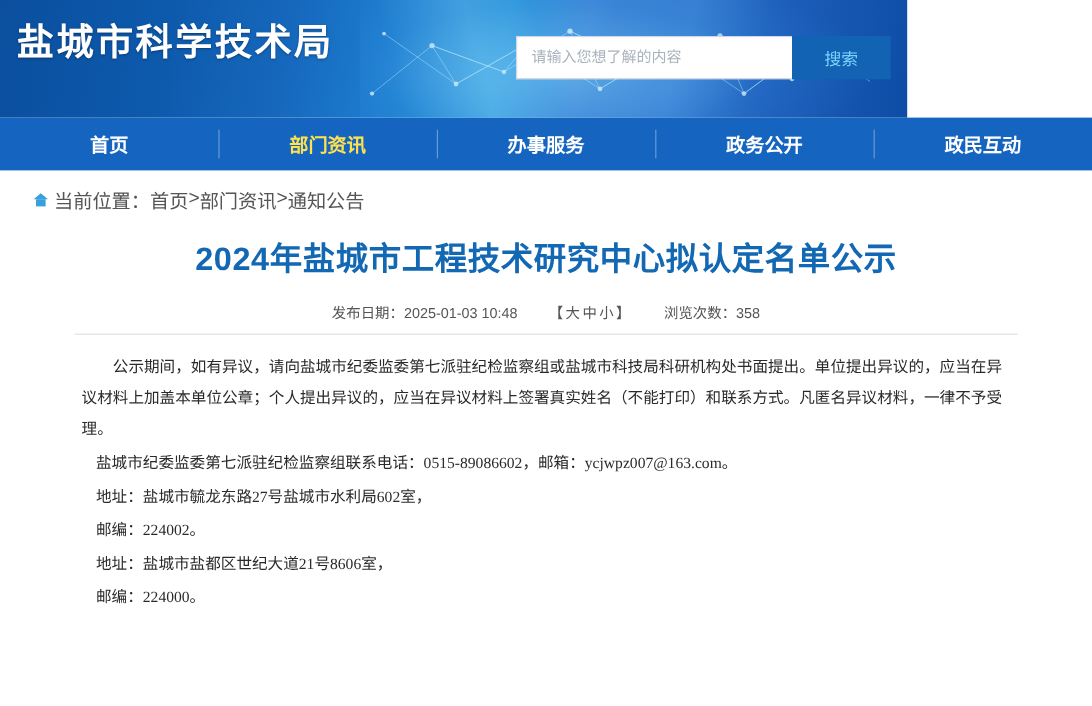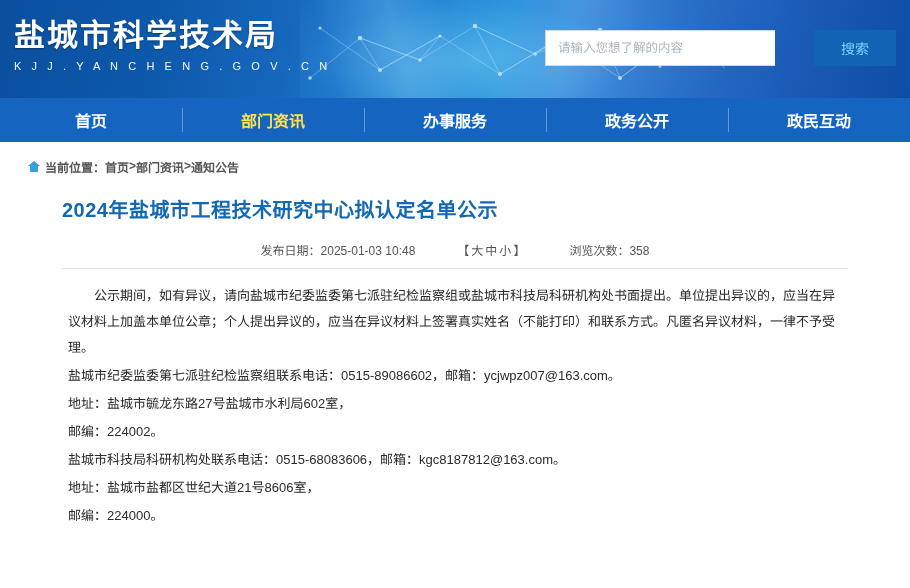--- a/index.html
+++ b/index.html
@@ -7,21 +7,21 @@
     margin: 0; padding: 0;
     width: 910px; height: 588px;
     overflow: hidden;
     background: #ffffff;
     font-family: "Liberation Sans", "DejaVu Sans", sans-serif;
   }
 
   
   .header {
     position: relative;
-    width: 910px;
+    width: 756px;
     height: 98px;
     background: linear-gradient(100deg,
         #0b4f9e 0%,
         #0d59ac 18%,
         #1668bd 32%,
         #1d7fd0 44%,
         #2b97da 55%,
         #3f86d6 64%,
         #2a6fc9 74%,
         #1b5cb8 86%,
@@ -75,21 +75,20 @@
     font-family: "Liberation Sans", "DejaVu Sans", sans-serif;
     white-space: nowrap;
     opacity: .96;
   }
   .search-wrap {
     position: absolute;
     right: 14px; top: 30px;
     display: flex;
     align-items: stretch;
     z-index: 5;
-    gap: 39px;
   }
   .search-input {
     width: 230px;
     height: 36px;
     border: 1px solid #cfd8e3;
     border-right: none;
     background: #ffffff;
     padding: 0 12px;
     font-size: 12.5px;
     color: #333;
@@ -133,24 +132,23 @@
     background: rgba(255,255,255,.35);
   }
   .nav-item.active { color: #ffe14d; }
 
   
   .breadcrumb {
     height: 28px;
     display: flex;
     align-items: center;
     padding: 0 0 0 28px;
-    font-size: 12px;
+    font-size: 16px;
     color: #555;
     margin-top: 10px;
-    font-weight: bold;
   }
   .home-icon {
     display: inline-block;
     width: 12px; height: 11px;
     margin-right: 5px;
     position: relative;
   }
   .home-icon::before {
     content: "";
     position: absolute; left: 0; top: 0;
@@ -166,47 +164,48 @@
     background: #3aa0dc;
   }
   .breadcrumb a { color: #555; text-decoration: none; }
 
   
   .article {
     width: 910px;
     padding: 0 62px;
   }
   .art-title {
+    text-align: center;
     color: #1268b3;
-    font-size: 20px;
+    font-size: 27px;
     font-weight: bold;
     margin: 14px 0 0 0;
     letter-spacing: .5px;
   }
   .art-meta {
     display: flex;
     justify-content: center;
     align-items: center;
-    gap: 42px;
+    gap: 26px;
     font-size: 12px;
     color: #555;
     padding: 18px 0 10px 0;
     border-bottom: 1px solid #e2e2e2;
     margin: 0 0 0 0;
   }
   .art-meta .fontsize { letter-spacing: 2px; }
   .art-meta .fontsize span { cursor: pointer; }
   .art-body {
     padding: 14px 6px 0 6px;
     font-size: 13px;
     color: #2a2a2a;
     line-height: 26px;
   }
   .p-indent { text-indent: 2em; margin: 0 0 2px 0; }
-  .p-flat { margin: 0 0 2px 0; }
+  .p-flat { margin: 0 0 2px 12px; font-family: Liberation Serif, serif; }
 </style>
 </head>
 <body>
 
 <div class="header">
   <svg class="deco-dots" viewBox="0 0 430 90" xmlns="http://www.w3.org/2000/svg">
     <g stroke="rgba(190,235,255,0.55)" stroke-width="0.8" fill="none">
       <path d="M10 70 L60 30 L120 52 L175 18 L235 46 L300 22 L360 58 L425 34"></path>
       <path d="M20 20 L80 62 L140 28 L200 66 L260 30 L320 70 L380 26 L425 60"></path>
       <path d="M60 30 L80 62 L140 28 L120 52 Z"></path>
@@ -227,21 +226,20 @@
       <circle cx="140" cy="28" r="1.6"></circle>
         <circle cx="200" cy="66" r="2"></circle>
       <circle cx="260" cy="30" r="1.6"></circle>
         <circle cx="320" cy="70" r="2"></circle>
       <circle cx="380" cy="26" r="1.6"></circle>
     </g>
   </svg>
 
   <div class="logo-block">
     <div class="logo-title">盐城市科学技术局</div>
-    <div class="logo-sub">K J J . Y A N C H E N G . G O V . C N</div>
   </div>
 
   <div class="search-wrap">
     <input class="search-input" type="text" placeholder="请输入您想了解的内容" style="">
     <button class="search-btn">搜索</button>
   </div>
 </div>
 
 <div class="nav">
   <div class="nav-item">首页</div>
@@ -274,19 +272,18 @@
     <div>
       <span>浏览次数：</span><span>358</span>
     </div>
   </div>
 
   <div class="art-body">
     <p class="p-indent">公示期间，如有异议，请向盐城市纪委监委第七派驻纪检监察组或盐城市科技局科研机构处书面提出。单位提出异议的，应当在异议材料上加盖本单位公章；个人提出异议的，应当在异议材料上签署真实姓名（不能打印）和联系方式。凡匿名异议材料，一律不予受理。</p>
     <p class="p-flat">盐城市纪委监委第七派驻纪检监察组联系电话：0515-89086602，邮箱：ycjwpz007@163.com。</p>
     <p class="p-flat">地址：盐城市毓龙东路27号盐城市水利局602室，</p>
     <p class="p-flat">邮编：224002。</p>
-    <p class="p-flat">盐城市科技局科研机构处联系电话：0515-68083606，邮箱：kgc8187812@163.com。</p>
     <p class="p-flat">地址：盐城市盐都区世纪大道21号8606室，</p>
     <p class="p-flat">邮编：224000。</p>
 
   </div>
 
 </div>
 
 </body></html>

